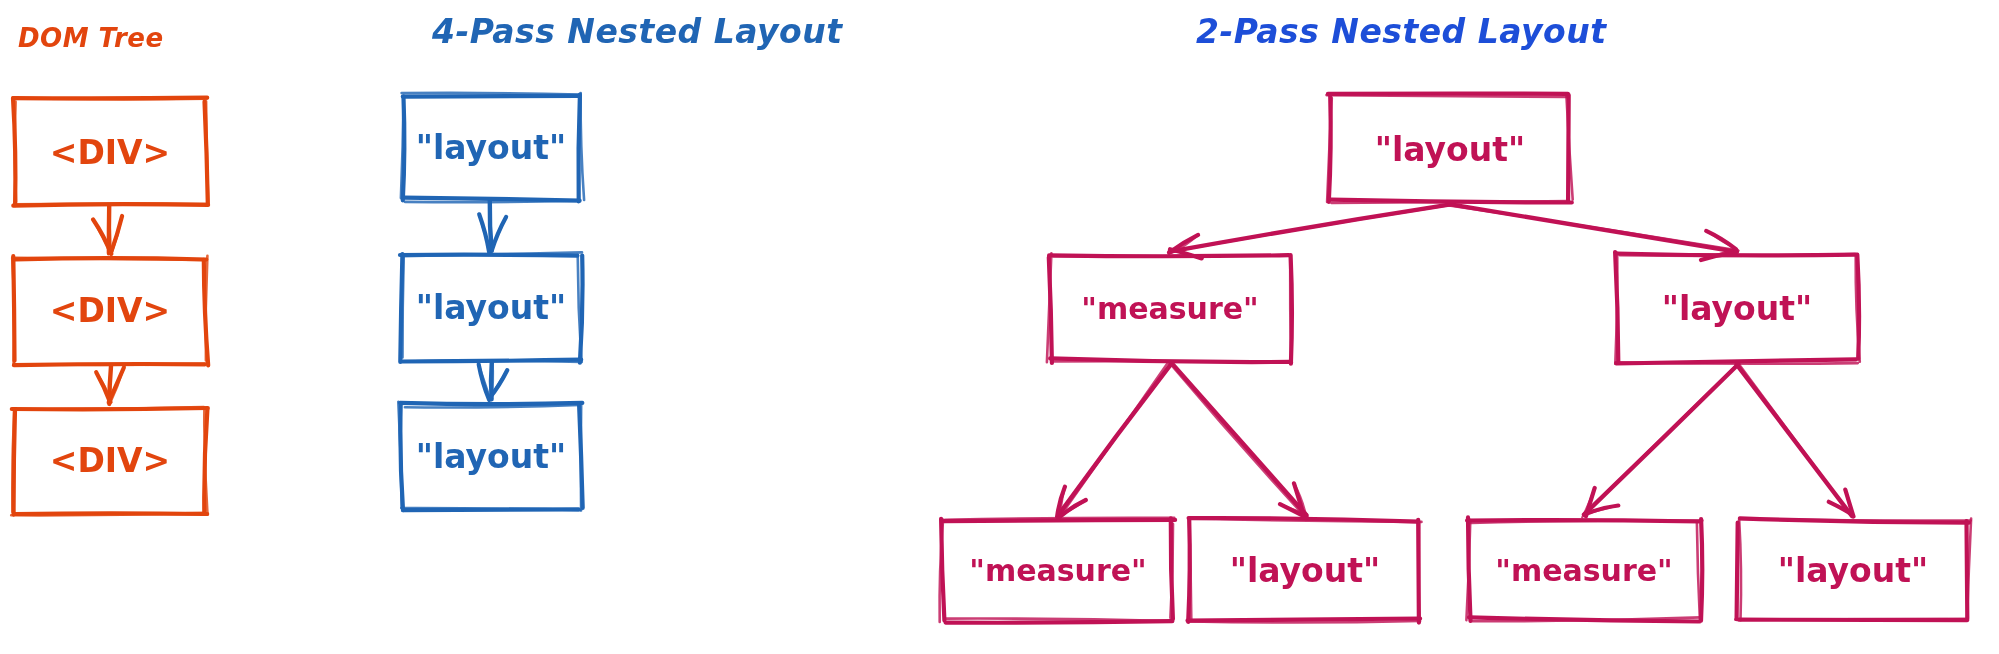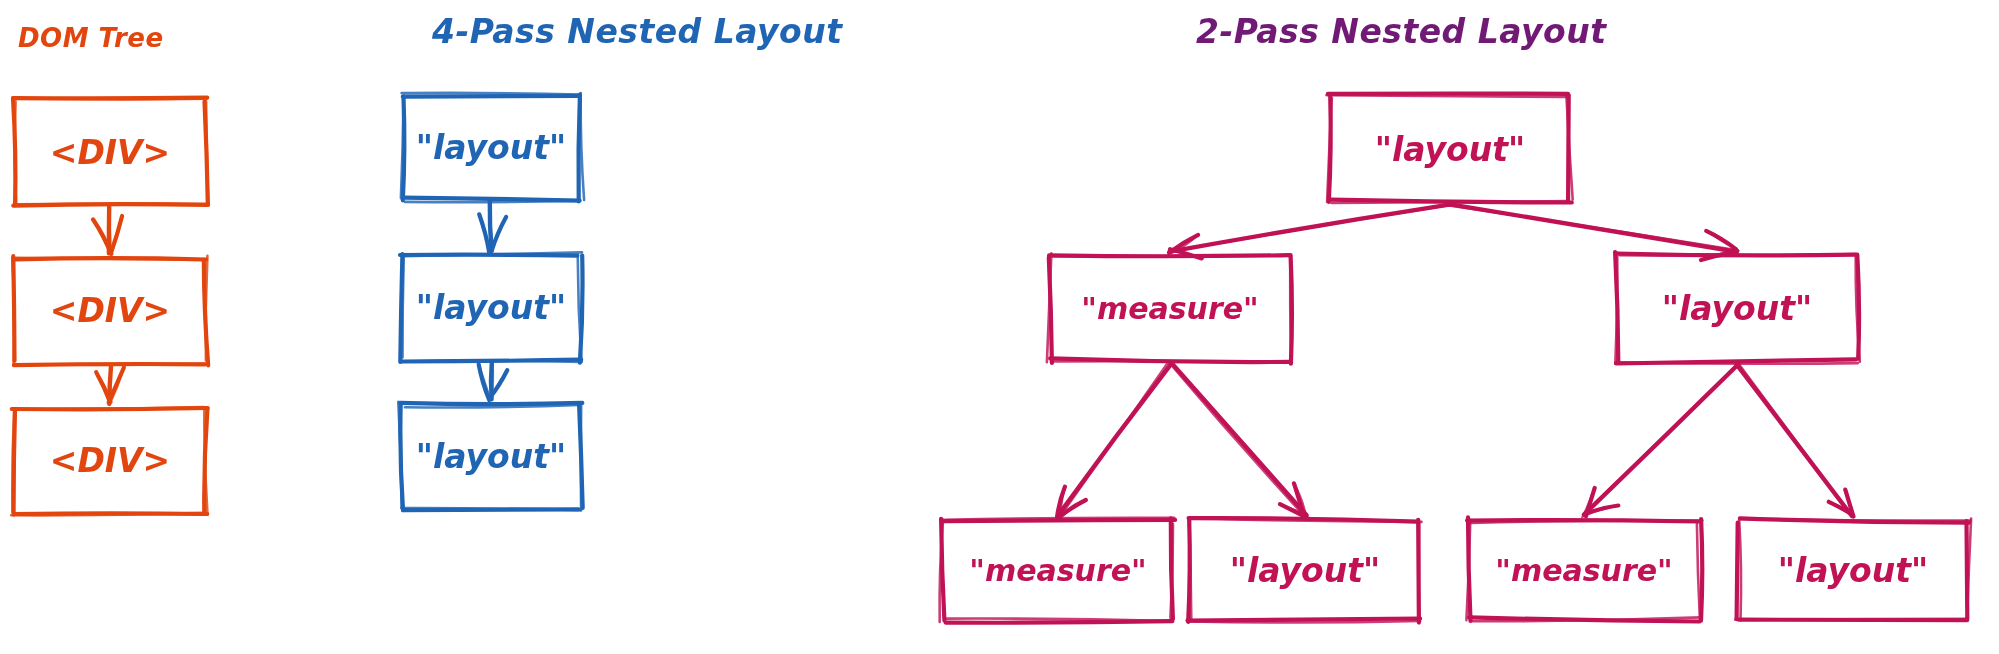--- a/index.html
+++ b/index.html
@@ -25,31 +25,30 @@
   .panel-title {
     position: absolute;
     white-space: nowrap;
     font-family: "DejaVu Sans", sans-serif;
     font-weight: 700;
     font-style: italic;
     letter-spacing: 0.5px;
   }
   #title-dom      { left: 18px;   top: 12px; font-size: 26px; color: #e2450e; margin-top: 11px; }
   #title-onepass  { left: 432px;  top: 12px; font-size: 33px; color: #2065b4; }
-  #title-twopass  { left: 1196px; top: 12px; font-size: 33px; color: #701a75; }
+  #title-twopass  { left: 1196px; top: 12px; font-size: 33px; color: #1d4ed8; }
 
   .node-label {
     position: absolute;
     display: flex;
     align-items: center;
     justify-content: center;
     white-space: nowrap;
     font-family: "DejaVu Sans", sans-serif;
     font-weight: 700;
-    font-style: italic;
     pointer-events: none;
   }
   .lbl-orange  { color: #e2450e; }
   .lbl-blue    { color: #2065b4; }
   .lbl-crimson { color: #c01255; }
 </style>
 </head>
 <body>
 
 <svg id="canvas" viewBox="0 0 1999 654" xmlns="http://www.w3.org/2000/svg">

